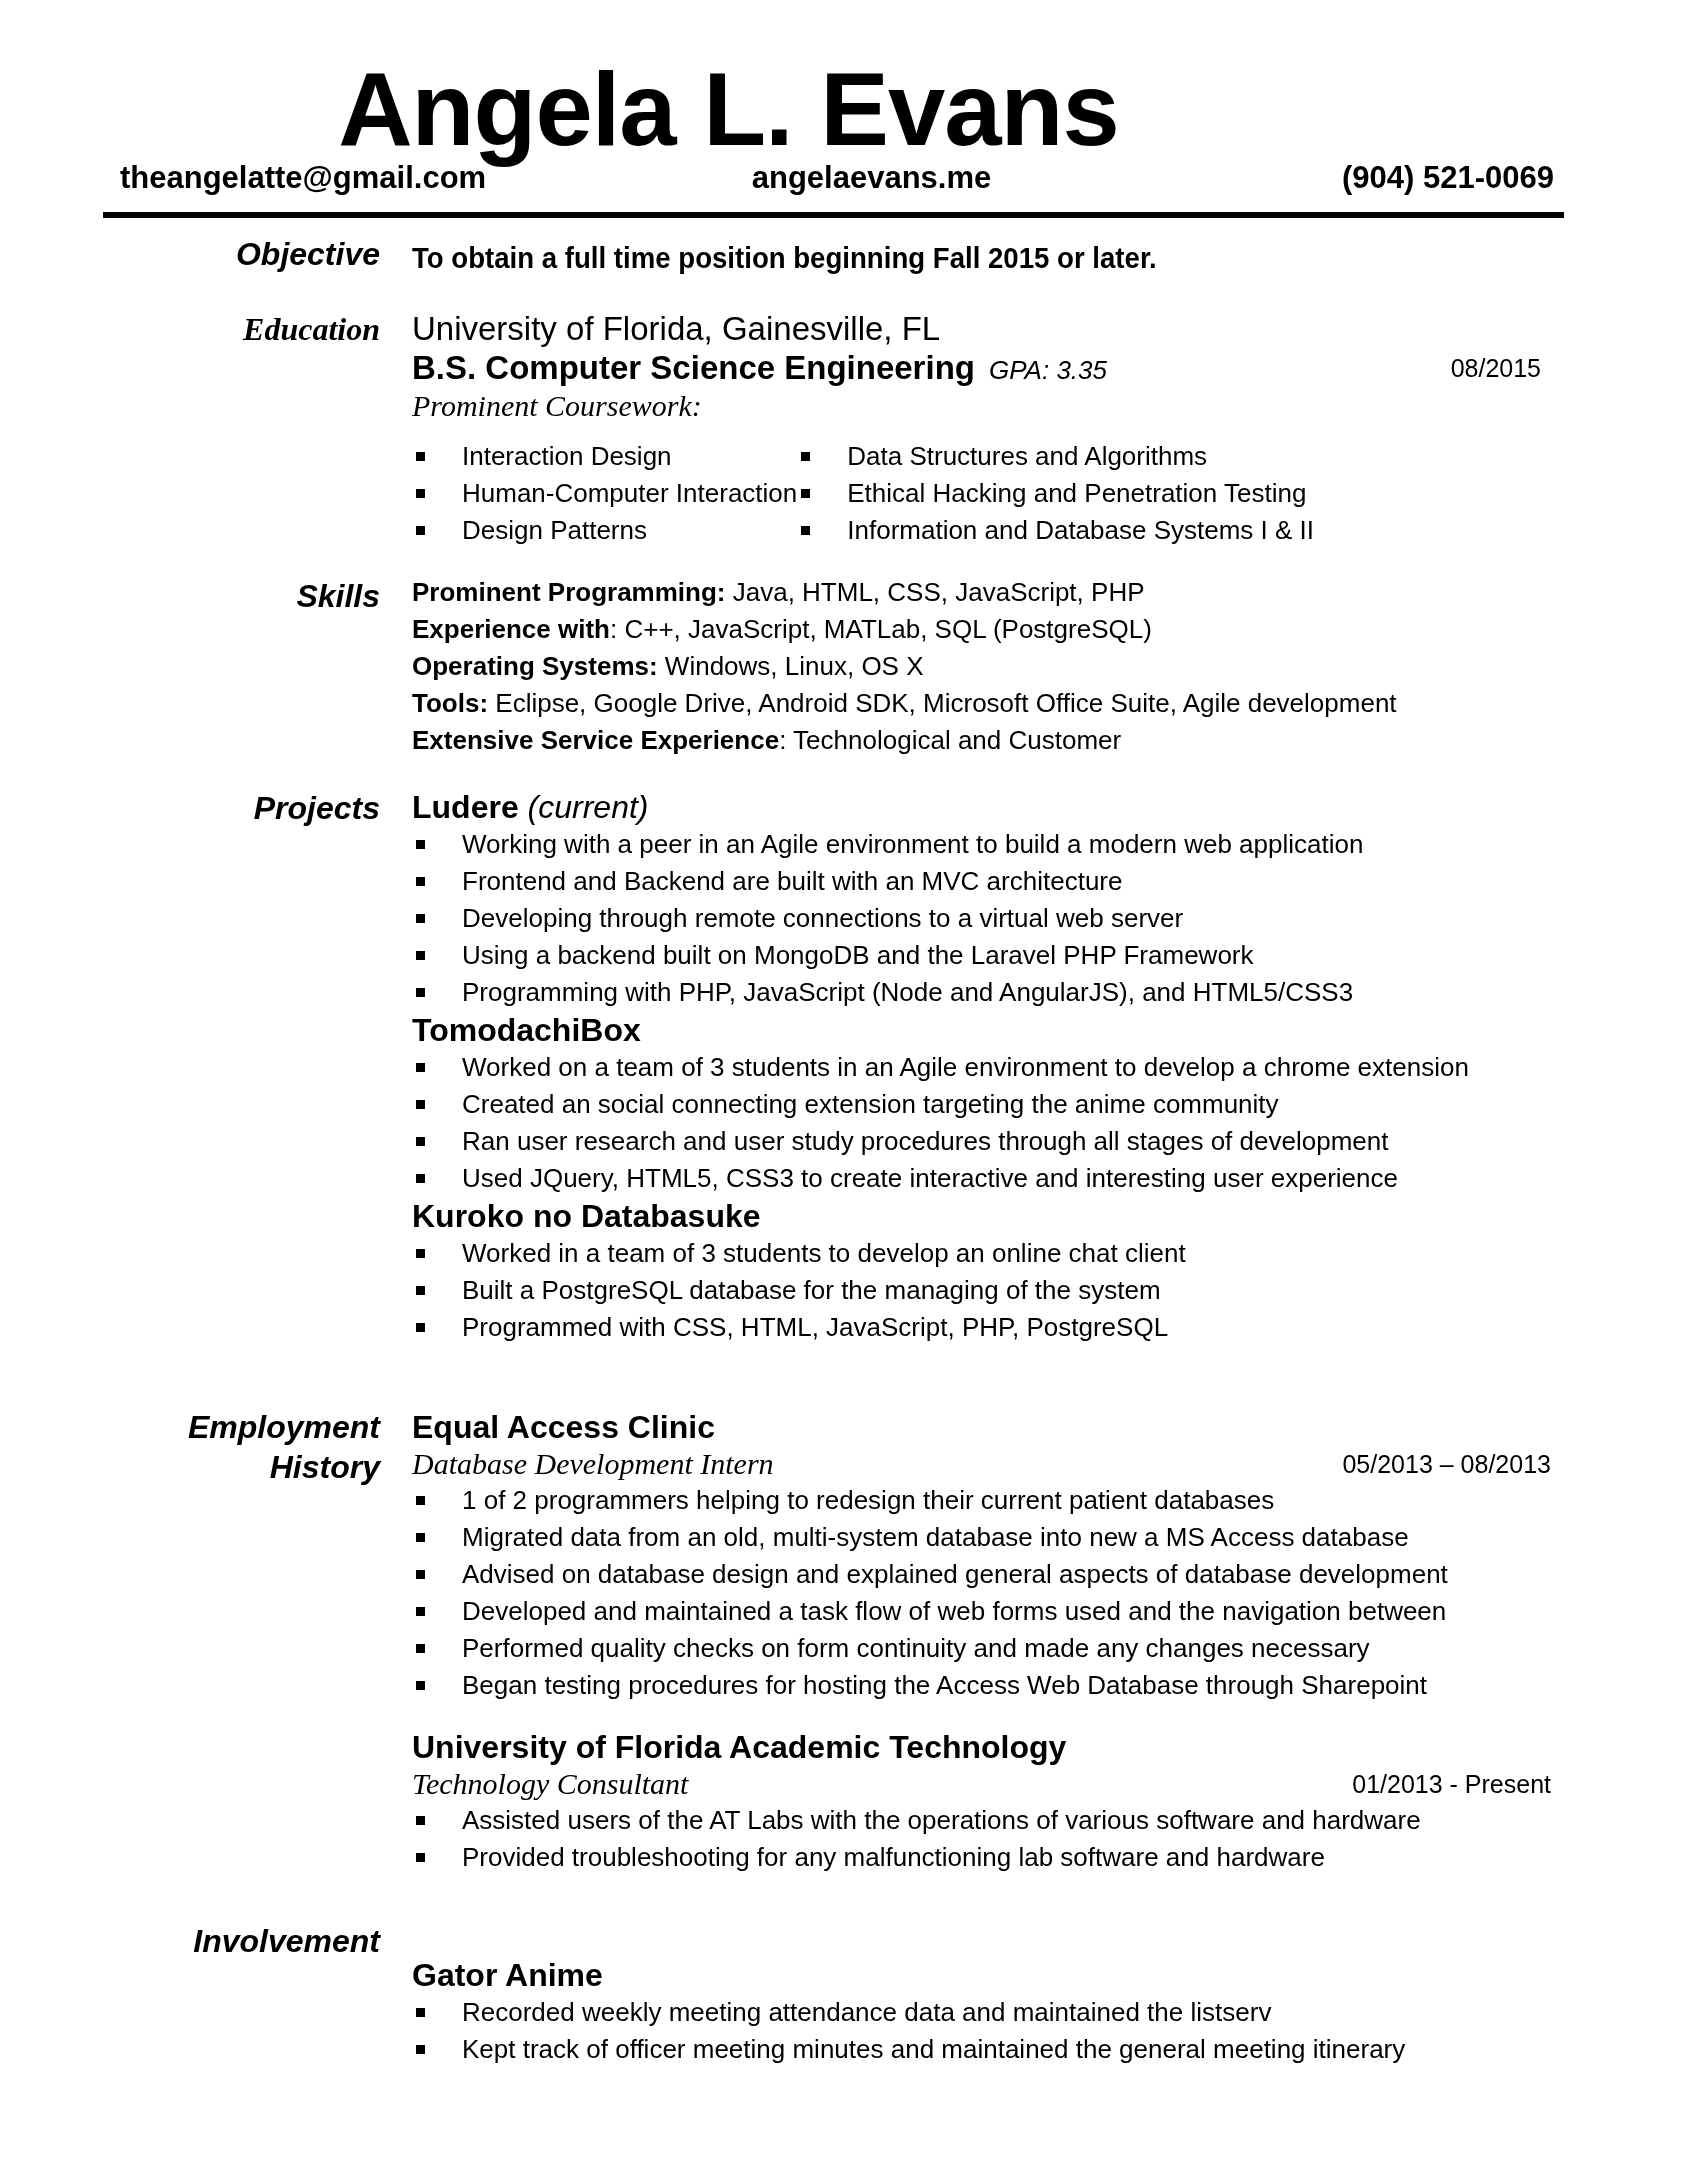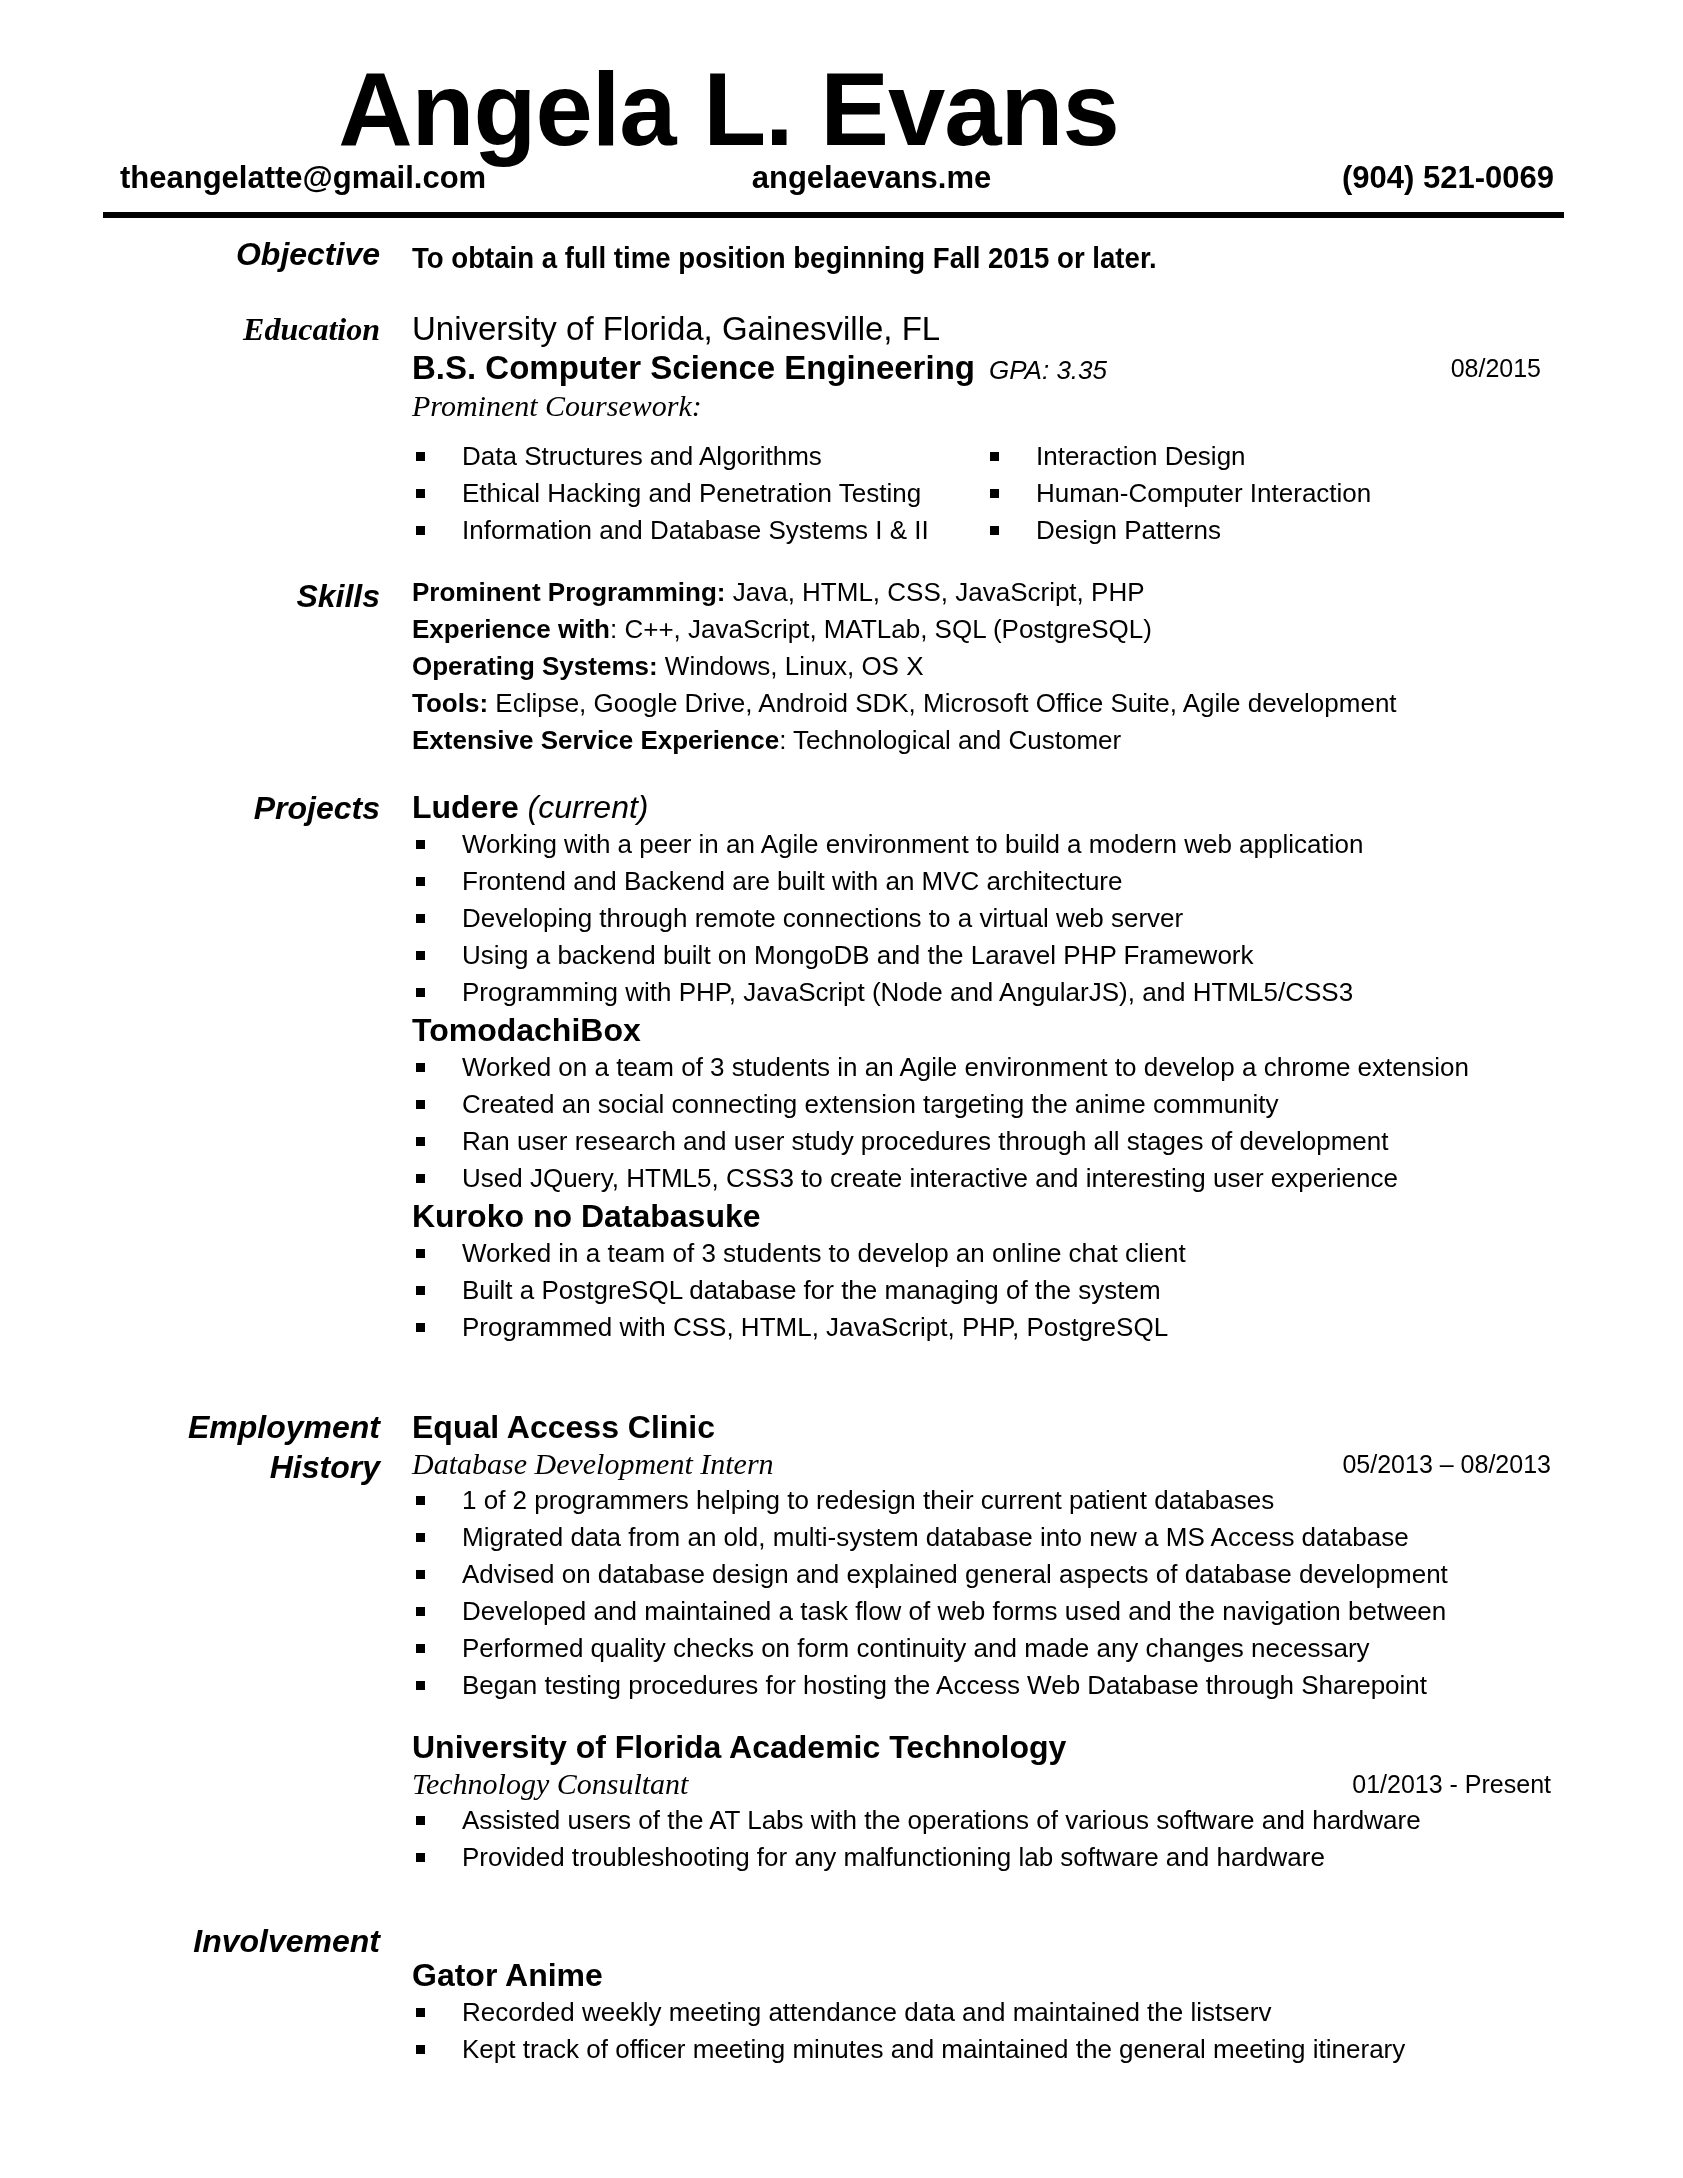--- a/index.html
+++ b/index.html
@@ -56,29 +56,29 @@
 
   <div class="label" style="top:309px;font-family:Liberation Serif, serif;">Education</div>
   <div class="content" style="top:310px;">
     <div class="school">University of Florida, Gainesville, FL</div>
     <div class="degree-row">
       <span class="degree">B.S. Computer Science Engineering</span><span class="gpa">GPA: 3.35</span>
       <span class="date" style="right:10px;">08/2015</span>
     </div>
     <div class="italic-serif">Prominent Coursework:</div>
     <div class="cols" style="margin-top:14px;">
+      <ul class="bul">
+        <li><span class="sq"></span><span>Interaction Design</span></li>
+        <li><span class="sq"></span><span>Human-Computer Interaction</span></li>
+        <li><span class="sq"></span><span>Design Patterns</span></li>
+      </ul>
       <ul class="bul col1">
         <li><span class="sq"></span><span>Data Structures and Algorithms</span></li>
         <li><span class="sq"></span><span>Ethical Hacking and Penetration Testing</span></li>
         <li><span class="sq"></span><span>Information and Database Systems I &amp; II</span></li>
-      </ul>
-      <ul class="bul">
-        <li><span class="sq"></span><span>Interaction Design</span></li>
-        <li><span class="sq"></span><span>Human-Computer Interaction</span></li>
-        <li><span class="sq"></span><span>Design Patterns</span></li>
       </ul>
     </div>
   </div>
 
   <div class="label" style="top:576px;">Skills</div>
   <div class="content skills" style="top:574px;">
     <p><b>Prominent Programming:</b><span> Java, HTML, CSS, JavaScript, PHP</span></p>
     <p><b>Experience with</b><span>: C++, JavaScript, MATLab,  SQL (PostgreSQL)</span></p>
     <p><b>Operating Systems:</b><span> Windows, Linux, OS X</span></p>
     <p><b>Tools:</b><span> Eclipse, Google Drive, Android SDK, Microsoft Office Suite, Agile development</span></p>

